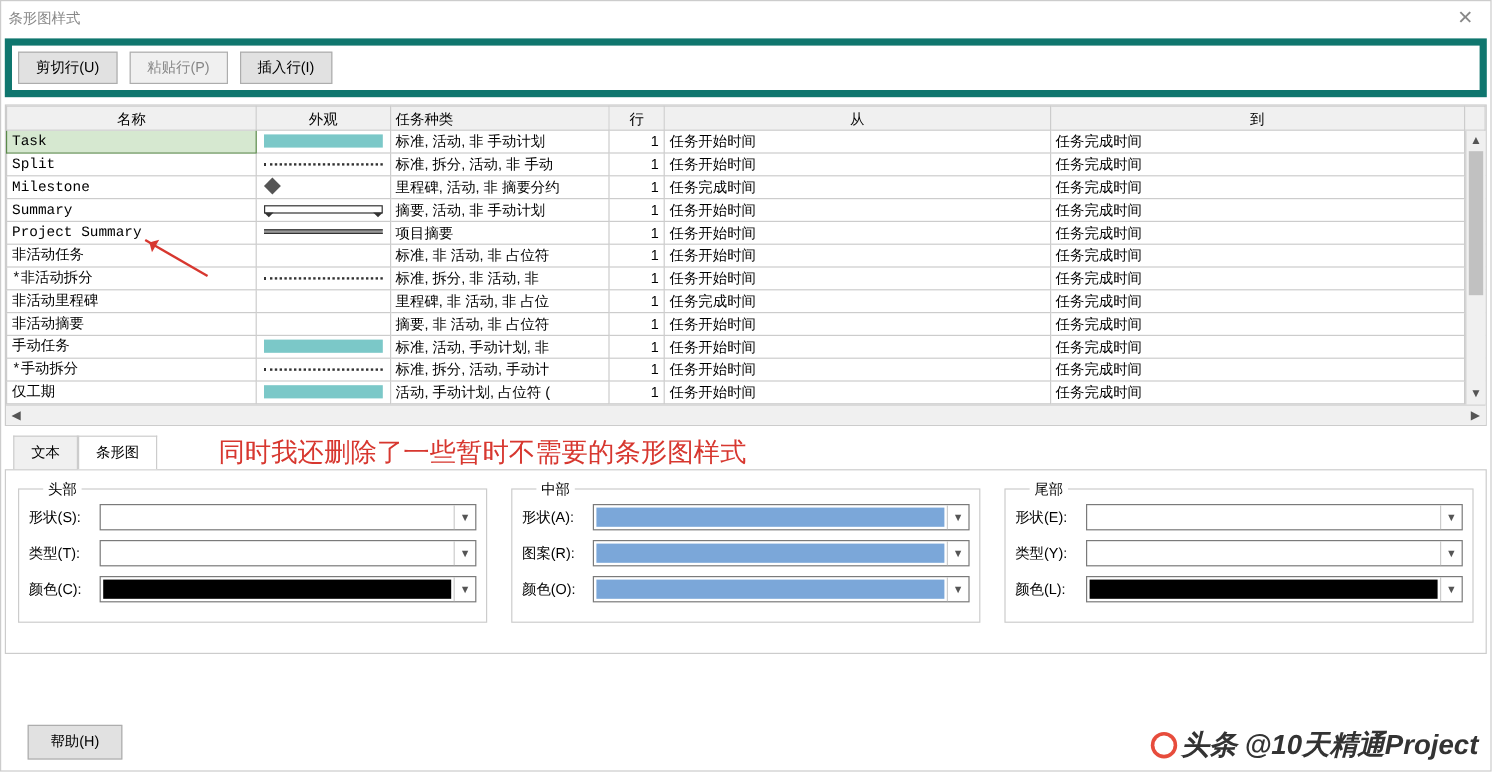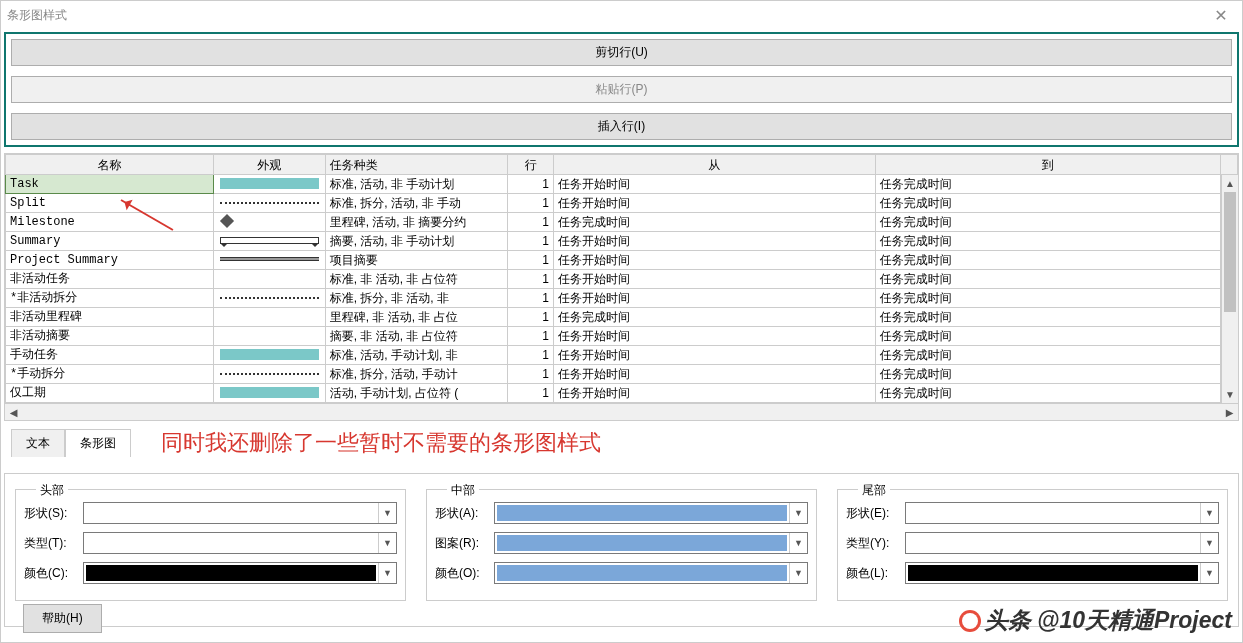--- a/index.html
+++ b/index.html
@@ -5,21 +5,21 @@
 * { box-sizing: border-box; margin: 0; padding: 0; }
 body { font-family: "Microsoft YaHei", SimSun, Arial, sans-serif; font-size: 12px; background: #fff; color: #000; width: 1243px; height: 643px; overflow: hidden; }
 .dialog { width: 1243px; height: 643px; border: 1px solid #ccc; display: flex; flex-direction: column; position: relative; }
 
 
 .titlebar { height: 28px; display: flex; align-items: center; padding: 0 6px; color: #888; justify-content: space-between; }
 .titlebar .close { font-size: 16px; color: #888; width: 30px; text-align: center; cursor: pointer; }
 
 
 .toolbar-wrap { padding: 3px; }
-.toolbar { border: 2px solid #0f766e; padding: 5px; display: flex; gap: 10px; flex-direction: column; }
+.toolbar { border: 6px solid #0f766e; padding: 5px; display: flex; gap: 10px; }
 .btn { background: #e1e1e1; border: 1px solid #adadad; padding: 4px 14px; font-size: 12px; cursor: pointer; }
 .btn.disabled { color: #888; background: #f0f0f0; }
 
 
 .grid-wrap { padding: 3px; flex: 0 0 auto; }
 .grid-container { border: 1px solid #ccc; position: relative; }
 .grid { width: 100%; border-collapse: collapse; table-layout: fixed; border-radius: 29px; }
 .grid th, .grid td { border: 1px solid #ccc; padding: 0 4px; height: 18px; font-size: 12px; white-space: nowrap; overflow: hidden; text-overflow: clip; line-height: 18px; }
 .grid th { background: #f0f0f0; font-weight: normal; text-align: center; height: 20px; }
 .grid td.name { font-family: "Courier New", monospace; }
@@ -42,25 +42,25 @@
 .bar-summary::before { left: -1px; }
 .bar-summary::after { right: -1px; }
 .bar-summary-gray { position: absolute; left: 2px; right: 2px; top: 6px; height: 4px; background: #999; border-top: 1px solid #333; border-bottom: 1px solid #333; }
 .hscroll { height: 17px; display: flex; align-items: center; justify-content: space-between; background: #f0f0f0; border-top: 1px solid #ccc; }
 .hscroll .arrow { width: 17px; text-align: center; font-size: 10px; color: #555; }
 .vscroll { position: absolute; right: 0; top: 21px; bottom: 17px; width: 17px; background: #f0f0f0; border-left: 1px solid #ccc; display: flex; flex-direction: column; justify-content: space-between; }
 .vscroll .arrow { height: 17px; text-align: center; font-size: 10px; color: #555; line-height: 17px; }
 .vscroll .thumb { position: absolute; left: 2px; right: 2px; top: 17px; height: 120px; background: #c1c1c1; }
 
 
-.tabs-row { display: flex; align-items: center; padding: 4px 10px 16px 10px; gap: 30px; }
+.tabs-row { display: flex; align-items: center; padding: 4px 10px 0 10px; gap: 30px; }
 .tabs { display: flex; }
 .tab { padding: 5px 14px; border: 1px solid #ccc; border-bottom: none; background: #f0f0f0; cursor: pointer; font-size: 12px; }
 .tab.active { background: #fff; position: relative; z-index: 2; }
-.annotation { color: #d7372f; font-size: 22px; font-weight: 500; }
+.annotation { color: #d7372f; font-size: 22px; font-weight: 500; margin-left: 21px; }
 
 
 .red-arrow { position: absolute; left: 120px; top: 198px; width: 60px; height: 2px; background: #d7372f; transform: rotate(30deg); transform-origin: left center; }
 .red-arrow::after { content: ''; position: absolute; left: -2px; top: -5px; width: 0; height: 0; border: 6px solid transparent; border-right-color: #d7372f; }
 
 
 .detail-panel { border: 1px solid #ccc; margin: 0 3px 3px 3px; padding: 15px 10px 25px 10px; position: relative; top: -1px; display: flex; gap: 20px; }
 .fieldset { border: 1px solid #ccc; flex: 1; padding: 12px 8px 8px 8px; position: relative; }
 .fieldset .legend { position: absolute; top: -8px; left: 8px; background: #fff; padding: 0 4px; font-size: 12px; margin-left: 12px; }
 .form-row { display: flex; align-items: center; margin-bottom: 8px; gap: 4px; }

